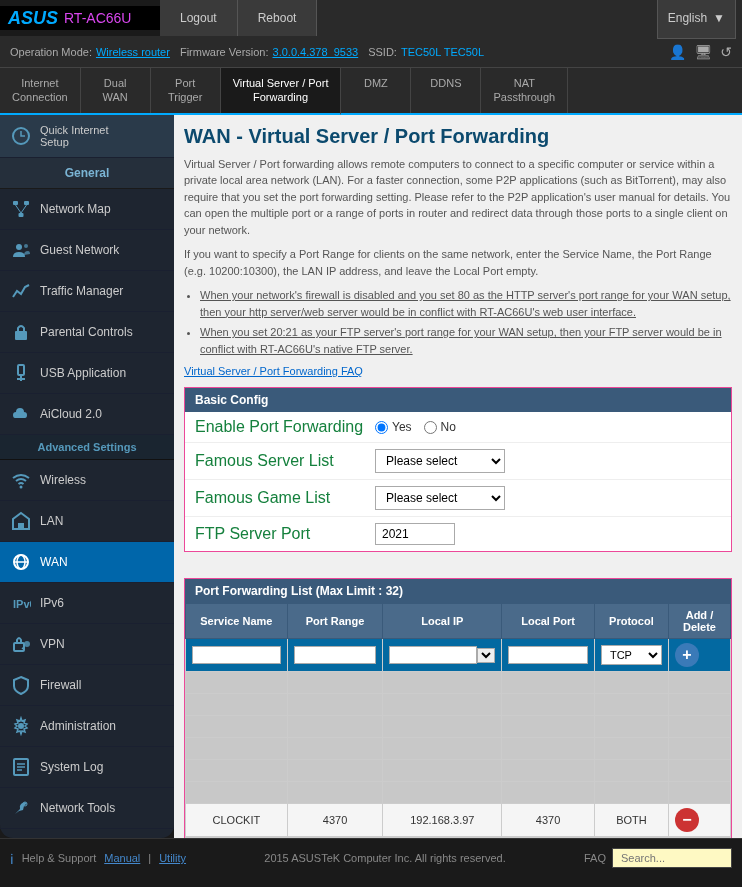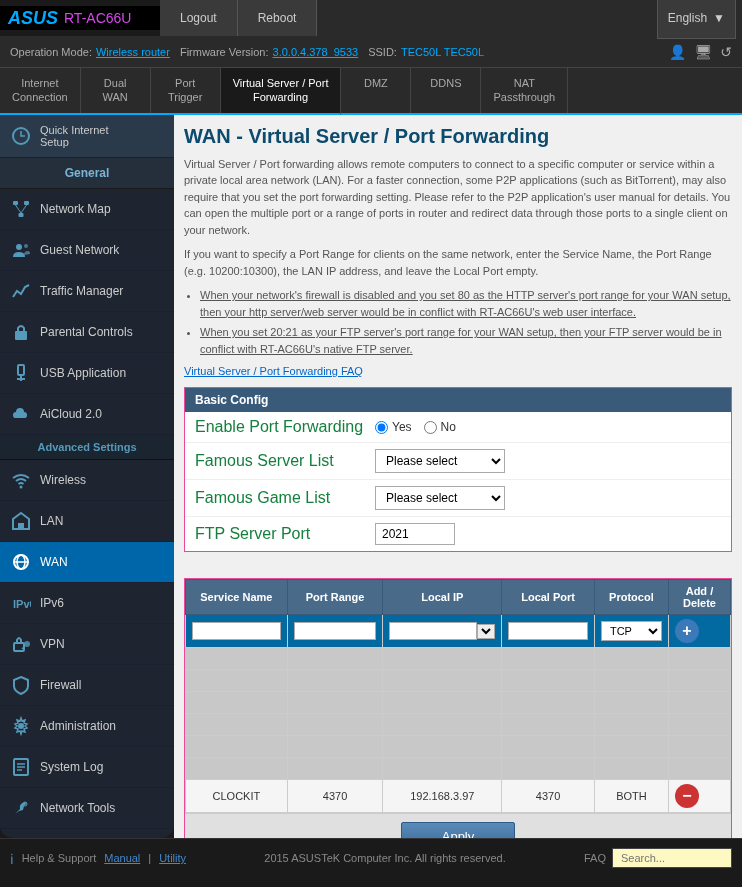--- a/index.html
+++ b/index.html
@@ -356,20 +356,21 @@
 
       <div class="config-row">
         <div class="config-label">FTP Server Port</div>
         <div class="config-value">
           <input type="text" class="text-input" value="2021" style="">
         </div>
       </div>
     </div>
 
     <div class="config-section">
+      <div class="config-header">Port Forwarding List (Max Limit : 32)</div>
       <table class="pf-table">
         <thead>
           <tr>
             <th>Service Name</th>
             <th>Port Range</th>
             <th>Local IP</th>
             <th>Local Port</th>
             <th>Protocol</th>
             <th>Add / Delete</th>
           </tr>

